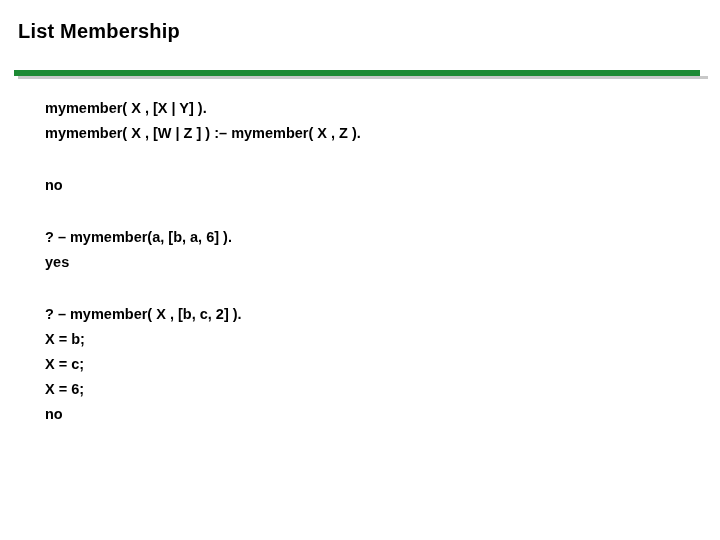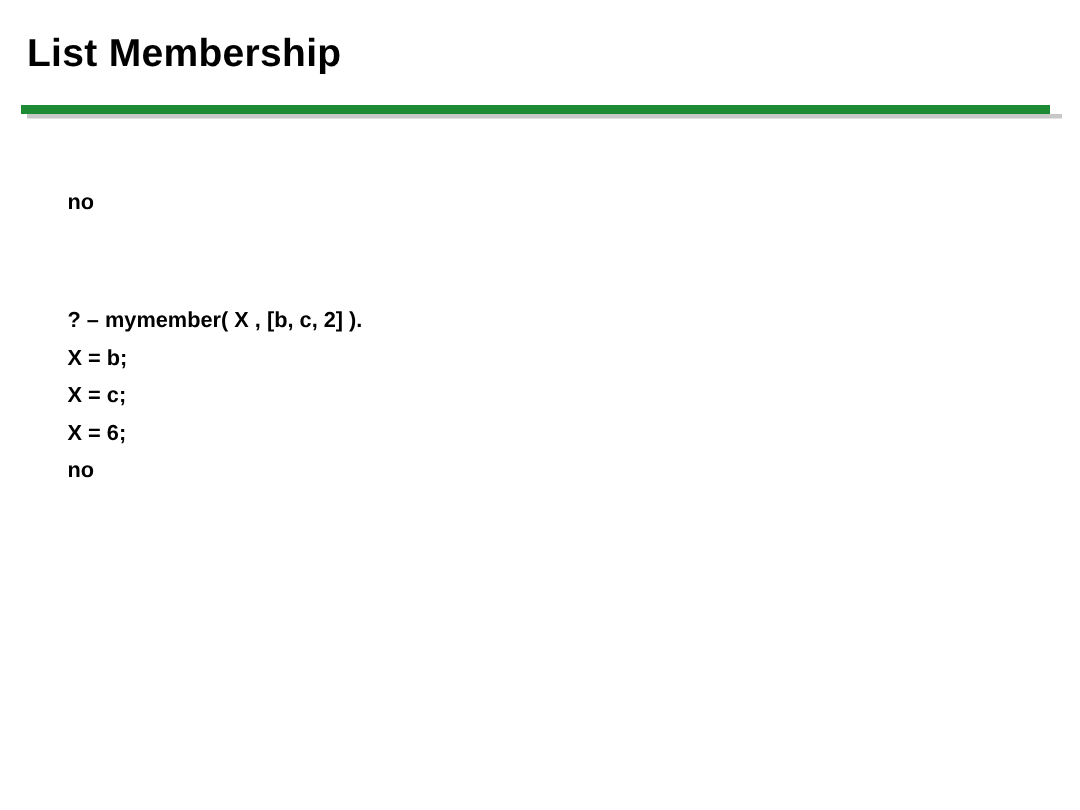--- a/index.html
+++ b/index.html
@@ -16,21 +16,21 @@
   .slide {
     position: relative;
     width: 720px;
     height: 540px;
     background: #ffffff;
   }
   .slide-title {
     position: absolute;
     left: 18px;
     top: 20px;
-    font-size: 26px;
+    font-size: 20px;
     font-weight: bold;
     color: #000000;
     letter-spacing: 0.2px;
     white-space: nowrap;
   }
   .rule-wrap {
     position: absolute;
     left: 14px;
     top: 70px;
     width: 694px;
@@ -77,29 +77,37 @@
 
   <div class="slide-title">List Membership</div>
 
   <div class="rule-wrap">
     <div class="rule-main"></div>
     <div class="rule-shadow"></div>
   </div>
 
   <div class="body-block">
 
+    <div class="group">
+      <div class="line">mymember( X , [X | Y] ).</div>
+      <div class="line">mymember( X , [W | Z ] ) :– mymember( X , Z ).</div>
+    </div>
 
     <div class="gap-2"></div>
 
     <div class="group">
       <div class="line">no</div>
     </div>
 
     <div class="gap-2"></div>
 
+    <div class="group">
+      <div class="line">? – mymember(a, [b, a, 6] ).</div>
+      <div class="line">yes</div>
+    </div>
 
     <div class="gap-2"></div>
 
     <div class="group">
       <div class="line">? – mymember( X , [b, c, 2] ).</div>
       <div class="line">X = b;</div>
       <div class="line">X = c;</div>
       <div class="line">X = 6;</div>
       <div class="line">no</div>
     </div>

